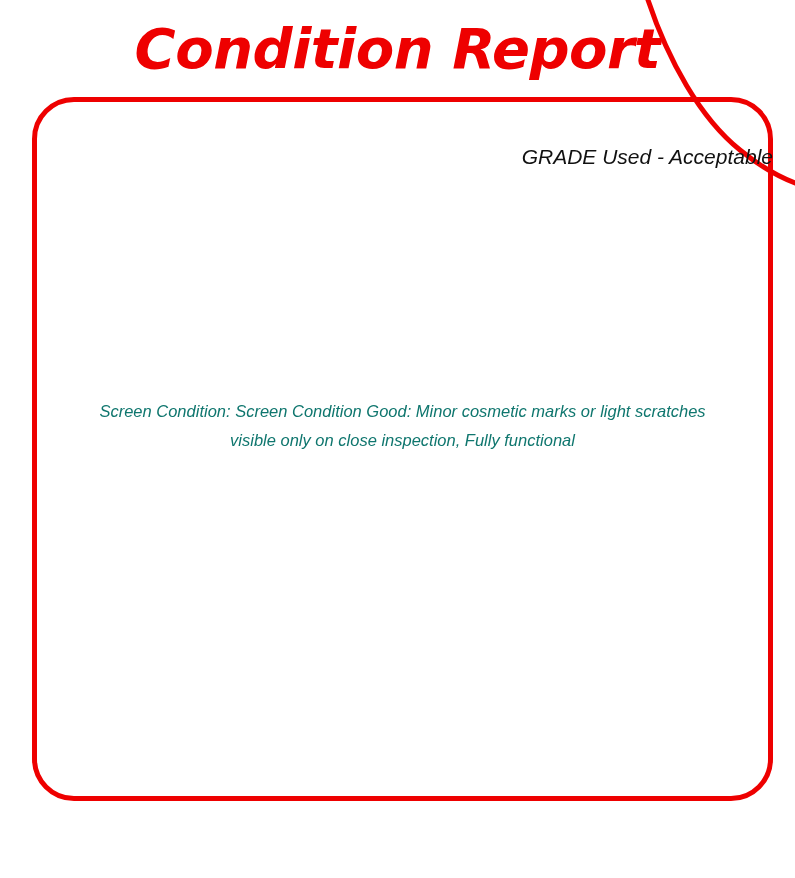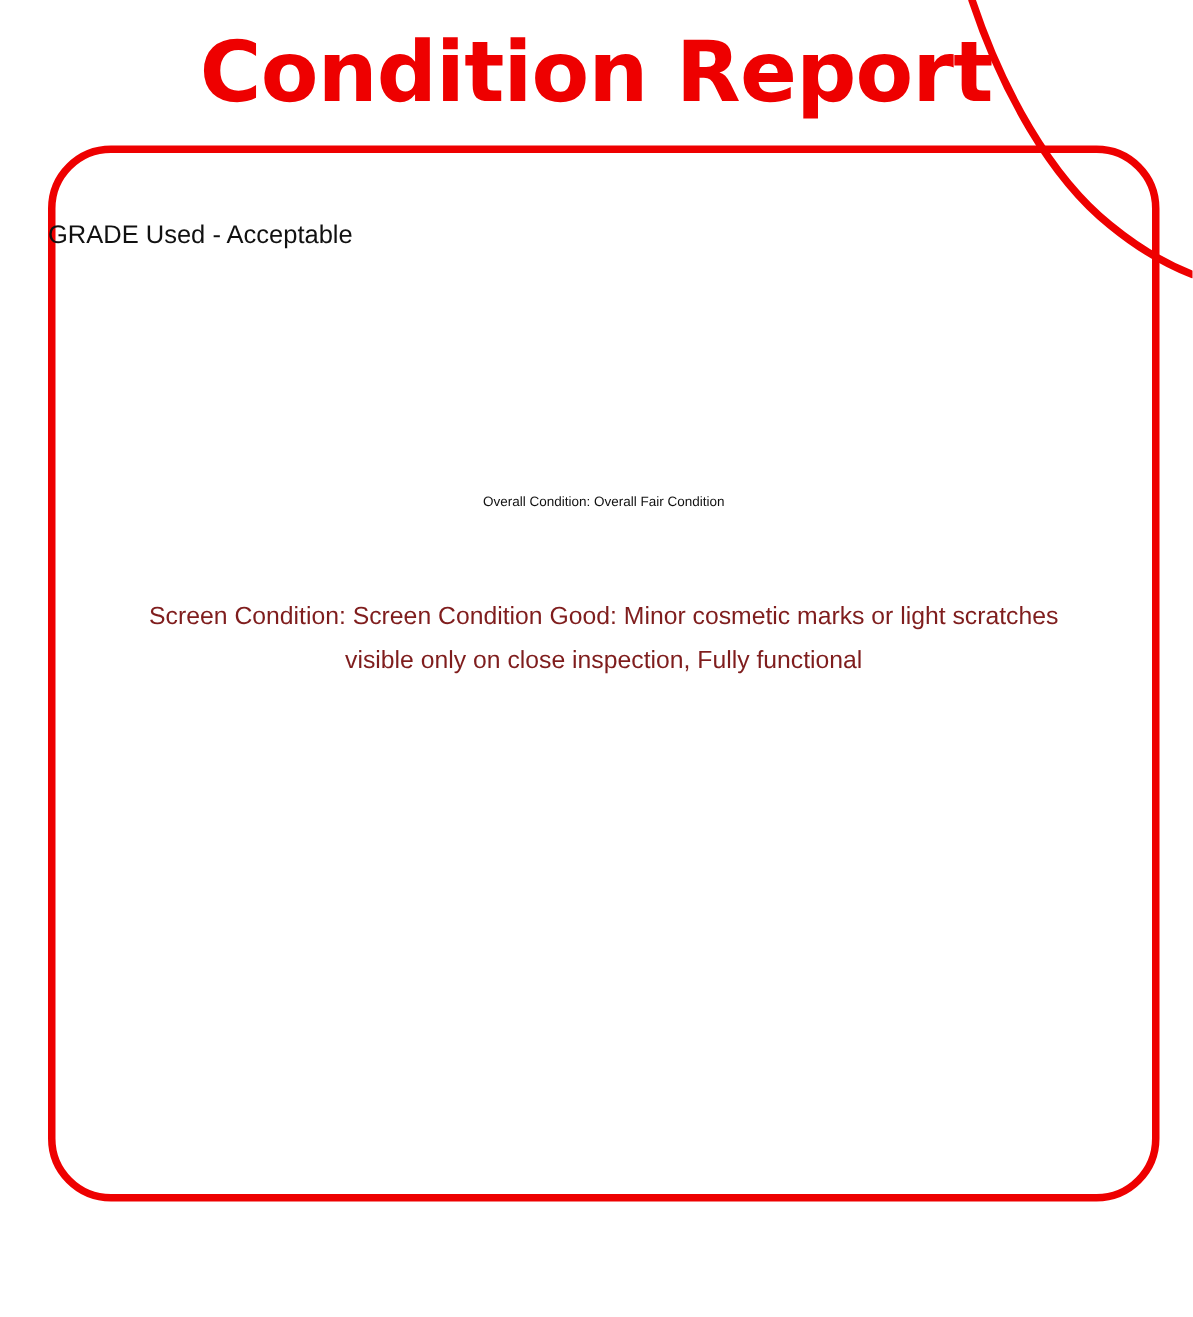--- a/index.html
+++ b/index.html
@@ -13,20 +13,21 @@
     font-family: "Liberation Sans", sans-serif;
     color: #000000;
     position: relative;
     overflow: hidden;
   }
 
   .page {
     position: relative;
     width: 795px;
     height: 878px;
+    font-style: italic;
   }
 
   
   .title {
     position: absolute;
     top: 14px;
     left: 0;
     width: 795px;
     text-align: center;
     font-family: "DejaVu Sans", sans-serif;
@@ -68,22 +69,22 @@
     height: 704px;
     box-sizing: border-box;
     padding: 0;
   }
 
   .grade {
     position: absolute;
     top: 46px;
     left: 0;
     width: 741px;
-    text-align: left;
-    font-size: 17px;
+    text-align: right;
+    font-size: 21px;
     line-height: 28px;
     color: #111111;
   }
 
   .summary {
     position: absolute;
     top: 128px;
     left: 0;
     width: 741px;
     text-align: center;
@@ -103,21 +104,21 @@
     color: #111111;
   }
 
   .detail {
     position: absolute;
     left: 50px;
     width: 641px;
     text-align: center;
     font-size: 16.5px;
     line-height: 29px;
-    color: #7f1d1d;
+    color: #0f766e;
   }
   .detail.screen  { top: 300px; }
   .detail.casing  { top: 383px; }
 </style>
 </head>
 <body>
 
 <div class="page">
 
   <div class="title">Condition Report</div>
@@ -126,19 +127,18 @@
     <path d="M648 0 C 668 60, 700 118, 740 150 C 762 168, 782 178, 795 183" fill="none" stroke="#ee0000" stroke-width="5" stroke-linecap="round"></path>
   </svg>
 
   <div class="frame"></div>
 
   <div class="frame-inner">
 
     <div class="grade">GRADE Used - Acceptable</div>
 
 
-    <div class="overall">Overall Condition: Overall Fair Condition</div>
 
     <div class="detail screen">Screen Condition: Screen Condition Good: Minor cosmetic marks or light scratches visible only on close inspection, Fully functional</div>
 
 
   </div>
 </div>
 
 </body></html>

